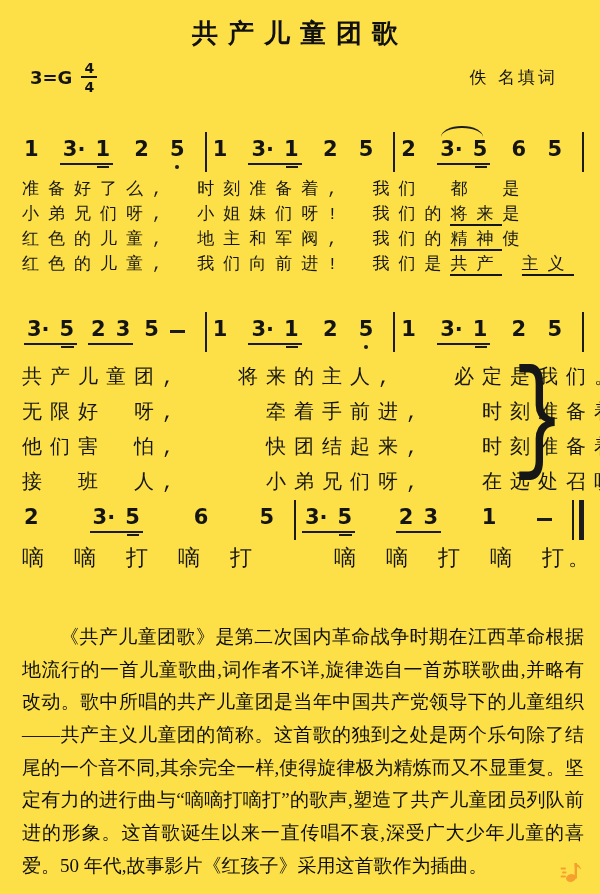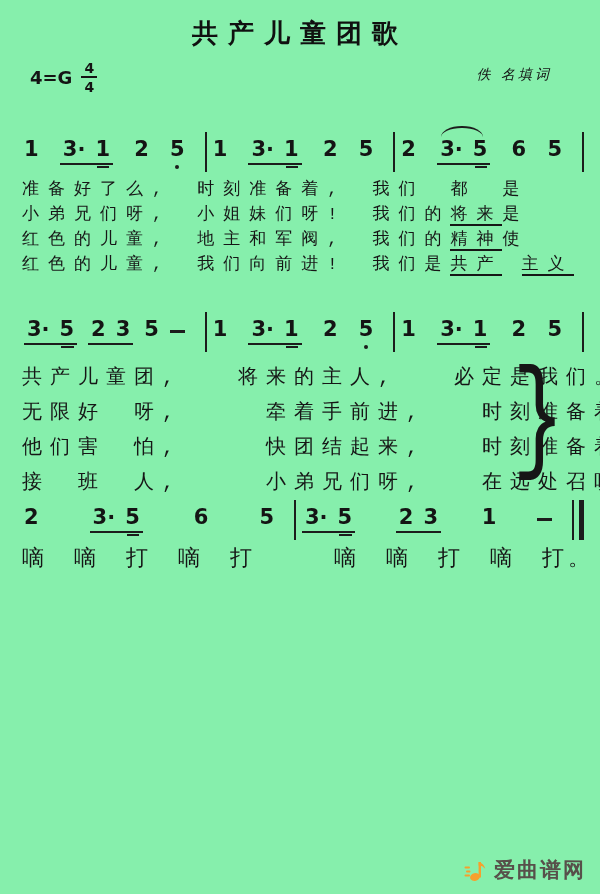--- a/index.html
+++ b/index.html
@@ -1,28 +1,28 @@
 <!DOCTYPE html>
 <html><head>
 <meta charset="utf-8">
 <style>
   html,body{margin:0;padding:0;background:#888;}
-  .sheet{position:relative;width:600px;height:894px;margin:0 auto;background:#86efac;
+  .sheet{position:relative;width:600px;height:894px;margin:0 auto;background:#fde047;
          overflow:hidden;color:#141414;font-family:"DejaVu Sans",sans-serif;}
 
   
   .page-title{position:absolute;top:16px;left:0;right:0;text-align:center;
               font-size:26px;font-weight:bold;letter-spacing:10px;color:#101010;}
   .key-row{position:absolute;top:60px;left:30px;display:flex;align-items:center;gap:9px;
            font-weight:bold;font-size:18px;}
   .fraction{display:flex;flex-direction:column;align-items:center;font-size:14px;
             line-height:1.15;font-weight:bold;}
   .fraction .den{border-top:2px solid #141414;padding:1px 3px 0;}
   .fraction .num{padding:0 3px;}
-  .credit{position:absolute;top:66px;right:48px;font-size:14px;letter-spacing:3px;font-style:italic;}
+  .credit{position:absolute;top:66px;right:42px;font-size:17px;letter-spacing:3px;}
 
   
   .score-block{position:absolute;left:10px;right:10px;}
   #block1{top:116px}
   #block2{top:296px}
   #block3{top:484px}
   .music-line{display:flex;align-items:flex-end;padding:16px 4px 12px 10px;}
   .measure{flex:1;display:flex;align-items:flex-end;justify-content:space-between;
            padding:0 18px 0 4px;}
   .note{position:relative;font-weight:bold;font-size:21px;line-height:1;
@@ -61,21 +61,21 @@
   .watermark-text{font-size:21px;font-weight:bold;color:#57504a;letter-spacing:2px;}
 </style>
 </head>
 <body>
 
 <div class="sheet">
 
   <div class="page-title">共产儿童团歌</div>
 
   <div class="key-row">
-    <span>4=G</span>
+    <span>3=G</span>
     <span class="fraction">
       <span class="num">4</span>
       <span class="den">4</span>
     </span>
   </div>
 
   <div class="credit">佚 名填词</div>
 
   <div class="score-block" id="block1">
     <div class="music-line">
@@ -188,28 +188,28 @@
           <span class="dash"></span>
         </span>
         <span class="barline"></span>
         <span class="barline thick"></span>
       </div>
     <div class="lyrics-wrap">
       <div class="lyric-row"><span>嘀　嘀　打　嘀　打　　　嘀　嘀　打　嘀　打。</span></div>
     </div>
   </div>
 
+  <p class="description">《共产儿童团歌》是第二次国内革命战争时期在江西革命根据地流行的一首儿童歌曲,词作者不详,旋律选自一首苏联歌曲,并略有改动。歌中所唱的共产儿童团是当年中国共产党领导下的儿童组织——共产主义儿童团的简称。这首歌的独到之处是两个乐句除了结尾的一个音不同,其余完全一样,使得旋律极为精炼而又不显重复。坚定有力的进行曲与“嘀嘀打嘀打”的歌声,塑造了共产儿童团员列队前进的形象。这首歌诞生以来一直传唱不衰,深受广大少年儿童的喜爱。50 年代,故事影片《红孩子》采用这首歌作为插曲。</p>
 
   <div class="watermark">
     <svg width="26" height="26" viewBox="0 0 26 26">
       <g fill="#f6a02d">
         <ellipse cx="11" cy="20" rx="5" ry="3.8" transform="rotate(-14 11 20)"></ellipse>
         <rect x="14.6" y="5" width="2.4" height="15.5"></rect>
         <path d="M14.6 5 q5.6 1.6 6.6 6.8 q-2.8 -3.4 -6.6 -3.2 z"></path>
         <rect x="0.5" y="9.5" width="5.5" height="2" rx="1"></rect>
         <rect x="2" y="13.5" width="4.5" height="2" rx="1"></rect>
         <rect x="0.5" y="17.5" width="5.5" height="2" rx="1"></rect>
       </g>
     </svg>
-    <span class="watermark-text">爱曲谱网</span>
   </div>
 
 </div>
 
 </body></html>

